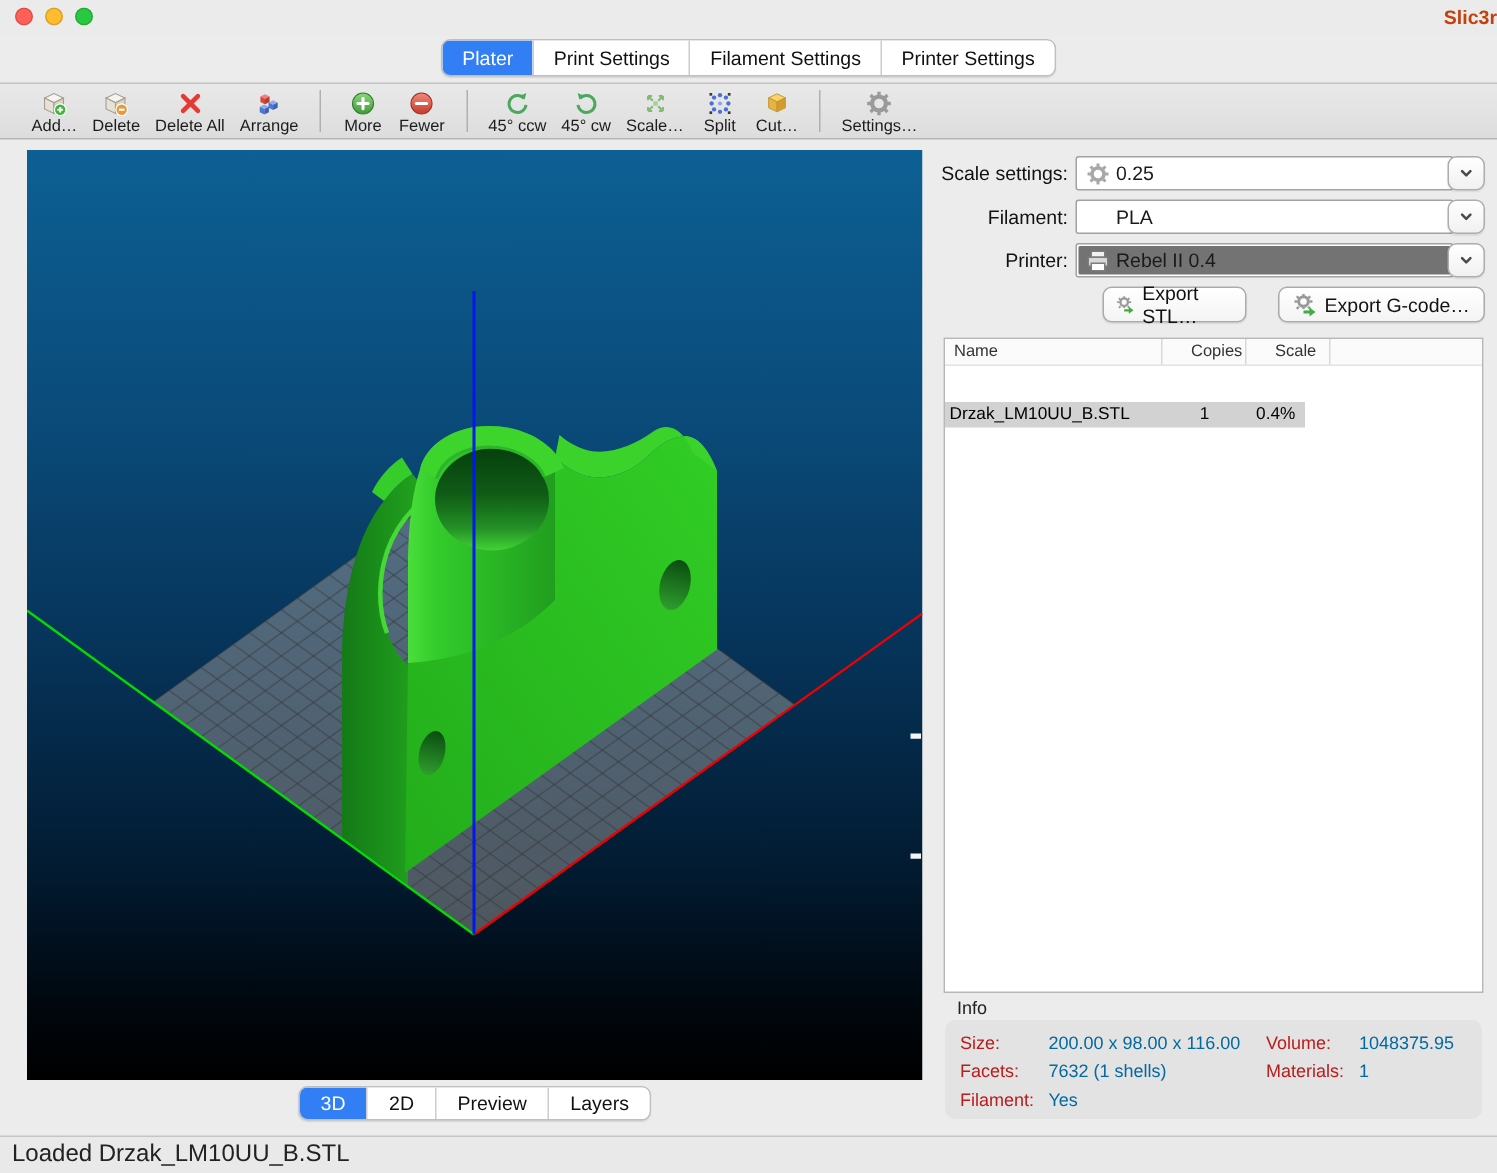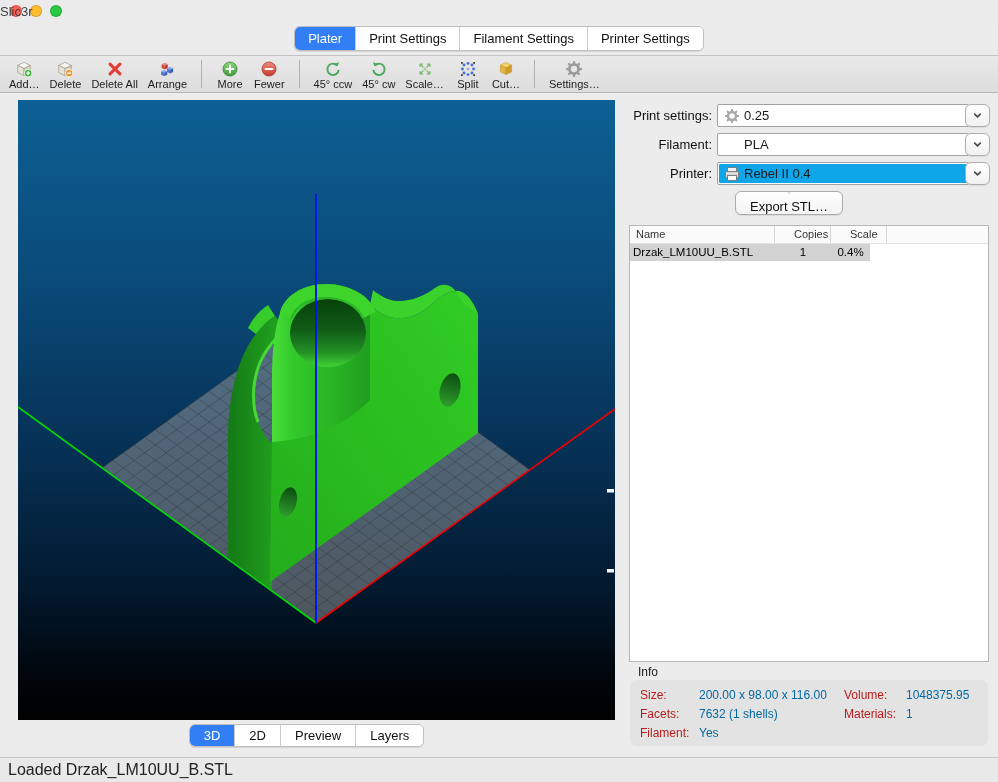--- a/index.html
+++ b/index.html
@@ -7,72 +7,72 @@
   body {
     position: relative; overflow: hidden;
     background: #ececec;
     font-family: "Liberation Sans", sans-serif;
     color: #1a1a1a;
   }
   
   .titlebar { position:absolute; top:0; left:0; right:0; height:24px; background:#ebebeb; }
   .traffic { position:absolute; top:5px; left:10px; display:flex; gap:8px; }
   .light { width:12px; height:12px; border-radius:50%; border:0.5px solid rgba(0,0,0,.15); }
-  .win-title { position:absolute; top:4px; left:0; width:100%; text-align:left; font-size:13px; color:#404040; }
+  .win-title { position:absolute; top:4px; left:0; width:100%; text-align:right; font-size:13px; color:#c2410c;font-weight:bold; }
   
   .seg-row { position:absolute; left:0; right:0; display:flex; justify-content:center; }
   .seg { display:flex; background:#fff; border:1px solid #bfbfbf; border-radius:6px; overflow:hidden; box-shadow:0 1px 1px rgba(0,0,0,.10); }
   .seg-item { font-size:13px; color:#111; padding:0 13px; text-align:center; border-left:1px solid #cccccc; background:#fff; cursor:default; }
   .seg-item:first-child { border-left:none; }
   .seg-item.active { background:#327ef5; color:#fff; }
   .main-tabs { top:26px; }
   .main-tabs .seg-item { line-height:23px; height:23px; }
-  .view-tabs { top:724px; left:8px; width:597px; }
+  .view-tabs { top:724px; left:18px; width:597px; }
   .view-tabs .seg-item { line-height:21px; height:21px; font-size:13px; padding:0 14px; }
   
   .toolbar { position:absolute; top:55px; left:0; right:0; height:38px;
     background:linear-gradient(#e9e9e9,#dddddd);
     border-top:1px solid #c2c2c2; border-bottom:1px solid #b5b5b5;
-    display:flex; align-items:center; padding:0 4px; }
+    display:flex; align-items:center; padding:0 16px; }
   .tbtn { display:flex; flex-direction:column; align-items:center; justify-content:center;
     height:36px; padding:1px 5px 0 5px; font-size:11px; color:#1c1c1c; min-width:38px; }
   .tbtn svg { width:18px; height:18px; margin-bottom:0px; }
   .tsep { width:1px; height:28px; background:#b0b0b0; margin:0 9px; }
   
   .viewport { position:absolute; left:18px; top:100px; width:597px; height:620px; }
   .viewport svg { display:block; width:597px; height:620px; }
   
   .sidepanel { position:absolute; left:620px; top:100px; width:378px; height:650px; }
   .frow { position:absolute; height:24px; }
   .flabel { position:absolute; left:0; width:92px; text-align:right; font-size:13px; color:#111; line-height:24px; }
   .combo { position:absolute; left:97px; width:252px; height:23px; border:1px solid #a2a2a2; border-radius:2px;
      background:#fff; display:flex; align-items:center; font-size:13px; padding:0 4px; }
   .combo .cicon { width:16px; height:16px; margin:0 4px 0 2px; flex:0 0 auto; }
   .combo.noicon { padding-left:26px;align-items:center; }
   .combo.selected-fill { padding:1px; }
   .combo.selected-fill .sel-inner { display:flex; align-items:center; width:100%; height:100%;
-     background:#0ea5e9; border-radius:1px; padding:0 3px; }
+     background:#737373; border-radius:1px; padding:0 3px; }
   .chev-btn { position:absolute; left:345px; width:25px; height:23px; border:1px solid #adadad; border-radius:6px;
      background:linear-gradient(#ffffff,#f1f1f1); display:flex; align-items:center; justify-content:center;
      box-shadow:0 1px 1px rgba(0,0,0,.08); }
   .push-btn { position:absolute; height:24px; border:1px solid #ababab; border-radius:6px;
      background:linear-gradient(#ffffff,#f4f4f4); box-shadow:0 1px 1px rgba(0,0,0,.08);
      display:flex; align-items:center; justify-content:center; font-size:13px; color:#111; gap:5px; padding:0 8px; }
   .push-btn svg { width:16px; height:16px; }
   
   .listbox { position:absolute; left:9px; top:125px; width:360px; height:437px; background:#fff; border:1px solid #b7b7b7; }
   .lheader { display:flex; height:18px; border-bottom:1px solid #e2e2e2; font-size:11px; color:#333; background:#fbfbfb; }
   .lheader .hc { line-height:17px; border-right:1px solid #d8d8d8; padding:0 19px; }
   .hc.c-name { width:145px; text-align:left; padding-left:6px; }
   .hc.c-copies { width:56px; text-align:center; }
   .hc.c-scale { width:56px; text-align:center; }
   .hc.c-rest { flex:1; border-right:none; }
   .lrow { display:flex; height:17px; font-size:11.5px; color:#000; }
   .lrow .rc { line-height:17px; }
-  .lrow.selected { background:#d2d2d2; width:240px; }
+  .lrow.selected { background:#d2d2d2; width:240px;margin-top:24px; }
   .rc.c-name { width:145px; padding-left:3px; white-space:nowrap; overflow:hidden; }
   .rc.c-copies { width:56px; text-align:center; }
   .rc.c-scale { width:39px; text-align:center; }
   
   .info-title { position:absolute; left:18px; top:565px; font-size:12px; color:#222; }
   .infobox { position:absolute; left:10px; top:580px; width:358px; height:66px; background:#e3e3e3; border-radius:7px; font-size:12px; color:#111; }
   .infobox .lab { position:absolute; color:#b91c1c; }
   .infobox .val { position:absolute; color:#0369a1; }
   
   .statusbar { position:absolute; left:0; right:0; bottom:0; height:25px; background:#e9e9e9;
@@ -379,21 +379,21 @@
     <div class="seg-item active">3D</div>
     <div class="seg-item">2D</div>
     <div class="seg-item">Preview</div>
     <div class="seg-item">Layers</div>
   </div>
 </div>
 
 <div class="sidepanel">
 
   <div class="frow" style="top:4px; width:378px;">
-    <div class="flabel">Print settings:</div>
+    <div class="flabel">Scale settings:</div>
     <div class="combo">
       <svg class="cicon" viewBox="0 0 16 16">
         <path d="M8 1v2.4M8 12.6V15M1 8h2.4M12.6 8H15M3 3l1.7 1.7M11.3 11.3L13 13M13 3l-1.7 1.7M4.7 11.3L3 13" stroke="#a8a8a8" stroke-width="2"></path>
         <circle cx="8" cy="8" r="4" fill="none" stroke="#a8a8a8" stroke-width="2.4"></circle>
         <circle cx="8" cy="8" r="1.6" fill="#fff"></circle>
       </svg>
       <span>0.25</span>
     </div>
     <div class="chev-btn">
       <svg width="13" height="13" viewBox="0 0 14 14">
@@ -426,28 +426,37 @@
         <span>Rebel II 0.4</span>
       </div>
     </div>
     <div class="chev-btn">
       <svg width="13" height="13" viewBox="0 0 14 14">
           <path d="M4 5.5l3 3 3-3" fill="none" stroke="#4a4a4a" stroke-width="1.8" stroke-linecap="round" stroke-linejoin="round"></path>
         </svg>
     </div>
   </div>
 
-  <div class="push-btn" style="top:91px; left:115px; width:108px;flex-direction:column;">
+  <div class="push-btn" style="top:91px; left:115px; width:96px;">
     <svg viewBox="0 0 16 16">
       <path d="M7 1v2M7 9v2M1 6h2M11 6h2M2.5 2.5l1.4 1.4M10.1 9.5l1.4 1.4M11.5 2.5L10.1 3.9M3.9 9.5L2.5 10.9" stroke="#9a9a9a" stroke-width="1.6"></path>
       <circle cx="7" cy="6" r="3.2" fill="none" stroke="#9a9a9a" stroke-width="2"></circle>
       <path d="M7 13h5" stroke="#3fae3f" stroke-width="2"></path>
       <path d="M11 10l4 3-4 3z" fill="#3fae3f"></path>
     </svg>
     <span>Export STL…</span>
+  </div>
+  <div class="push-btn" style="top:91px; left:232px; width:138px;">
+    <svg viewBox="0 0 16 16">
+      <path d="M7 1v2M7 9v2M1 6h2M11 6h2M2.5 2.5l1.4 1.4M10.1 9.5l1.4 1.4M11.5 2.5L10.1 3.9M3.9 9.5L2.5 10.9" stroke="#9a9a9a" stroke-width="1.6"></path>
+      <circle cx="7" cy="6" r="3.2" fill="none" stroke="#9a9a9a" stroke-width="2"></circle>
+      <path d="M7 13h5" stroke="#3fae3f" stroke-width="2"></path>
+      <path d="M11 10l4 3-4 3z" fill="#3fae3f"></path>
+    </svg>
+    <span>Export G-code…</span>
   </div>
 
   <div class="listbox">
     <div class="lheader">
       <div class="hc c-name">Name</div>
       <div class="hc c-copies">Copies</div>
       <div class="hc c-scale">Scale</div>
       <div class="hc c-rest"></div>
     </div>
     <div class="lrow selected">

